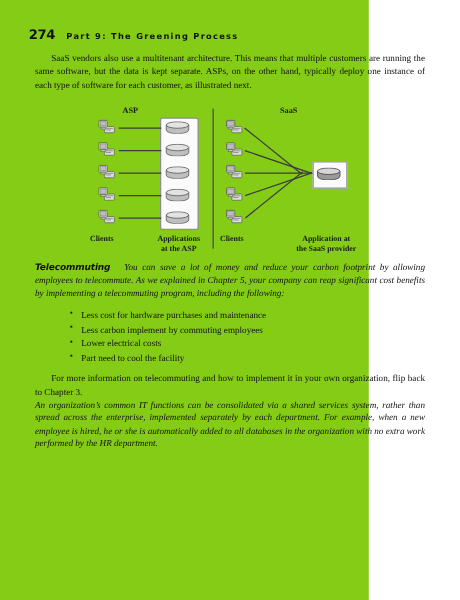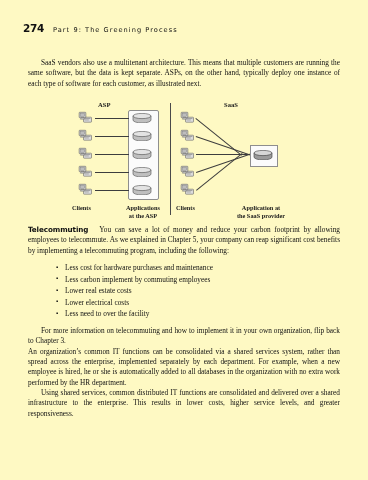--- a/index.html
+++ b/index.html
@@ -10,23 +10,23 @@
   body {
     width: 368px;
     height: 480px;
     overflow: hidden;
     font-family: "Liberation Serif", "DejaVu Serif", serif;
     color: #111111;
     -webkit-font-smoothing: antialiased;
   }
   .page {
     position: relative;
-    width: 368px;
+    width: 295px;
     height: 480px;
-    background: #fef9c3;
+    background: #84cc16;
     box-sizing: border-box;
   }
 
   
   .runhead {
     position: absolute;
     top: 22px;
     left: 23px;
     right: 20px;
     height: 14px;
@@ -36,42 +36,42 @@
     font-family: "DejaVu Sans", "Liberation Sans", sans-serif;
   }
   .folio {
     font-size: 10.5px;
     font-weight: 700;
     letter-spacing: -0.3px;
     color: #111;
   }
   .runhead-title {
     font-size: 6.6px;
-    font-weight: 400;
+    font-weight: 700;
     letter-spacing: 1.05px;
     color: #111;
     white-space: nowrap;
   }
 
   
   .col {
     position: absolute;
-    top: 58px;
+    top: 42px;
     left: 28px;
     width: 312px;
   }
   p.body {
     margin: 0 0 0 0;
     font-size: 7.3px;
     line-height: 10.35px;
     text-align: justify;
     text-indent: 13px;
     color: #111;
   }
-  p.body.noindent { text-indent: 0; }
+  p.body.noindent { text-indent: 0; font-style: italic; }
 
   
   .figure {
     position: relative;
     margin: 12px 0 0 0;
     height: 124px;
     width: 312px;
   }
   .fig-inner {
     position: absolute;
@@ -386,25 +386,23 @@
 the SaaS provider</span>
 
       </div>
     </div>
 
     <p class="body noindent"><span class="runin">Telecommuting</span>&nbsp;&nbsp;&nbsp;<span>You can save a lot of money and reduce your carbon footprint by allowing employees to telecommute. As we explained in Chapter 5, your company can reap significant cost benefits by implementing a telecommuting program, including the following:</span></p>
 
     <ul class="bullets">
       <li>Less cost for hardware purchases and maintenance</li>
       <li>Less carbon implement by commuting employees</li>
-      <li>Lower real estate costs</li>
       <li>Lower electrical costs</li>
-      <li>Less need to over the facility</li>
+      <li>Part need to cool the facility</li>
     </ul>
 
     <p class="body" style="margin-top:6px;">For more information on telecommuting and how to implement it in your own organization, flip back to Chapter 3.</p>
 
 
     <p class="body noindent">An organization’s common IT functions can be consolidated via a shared services system, rather than spread across the enterprise, implemented separately by each department. For example, when a new employee is hired, he or she is automatically added to all databases in the organization with no extra work performed by the HR department.</p>
-    <p class="body">Using shared services, common distributed IT functions are consolidated and delivered over a shared infrastructure to the enterprise. This results in lower costs, higher service levels, and greater responsiveness.</p>
 
   </div>
 </div>
 
 </body></html>

